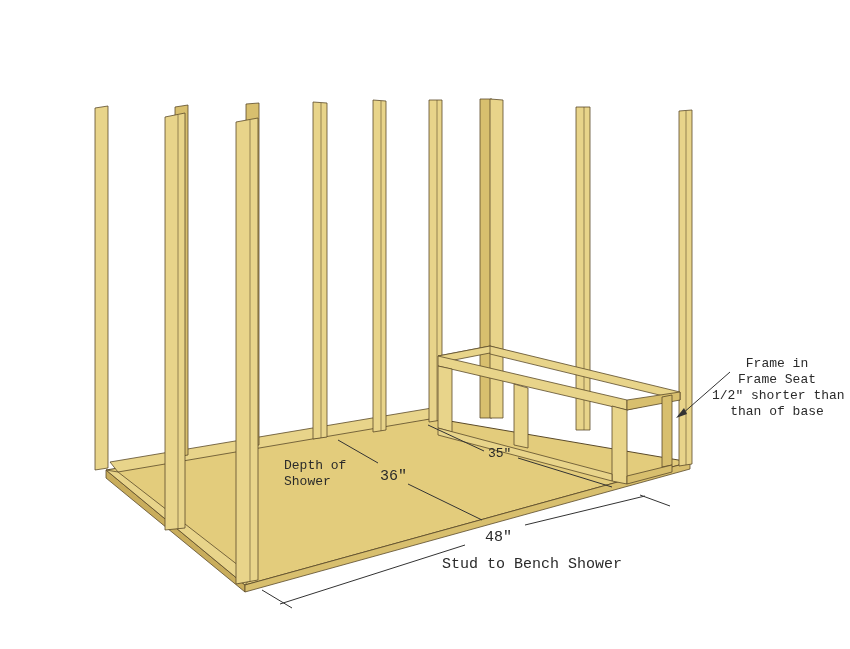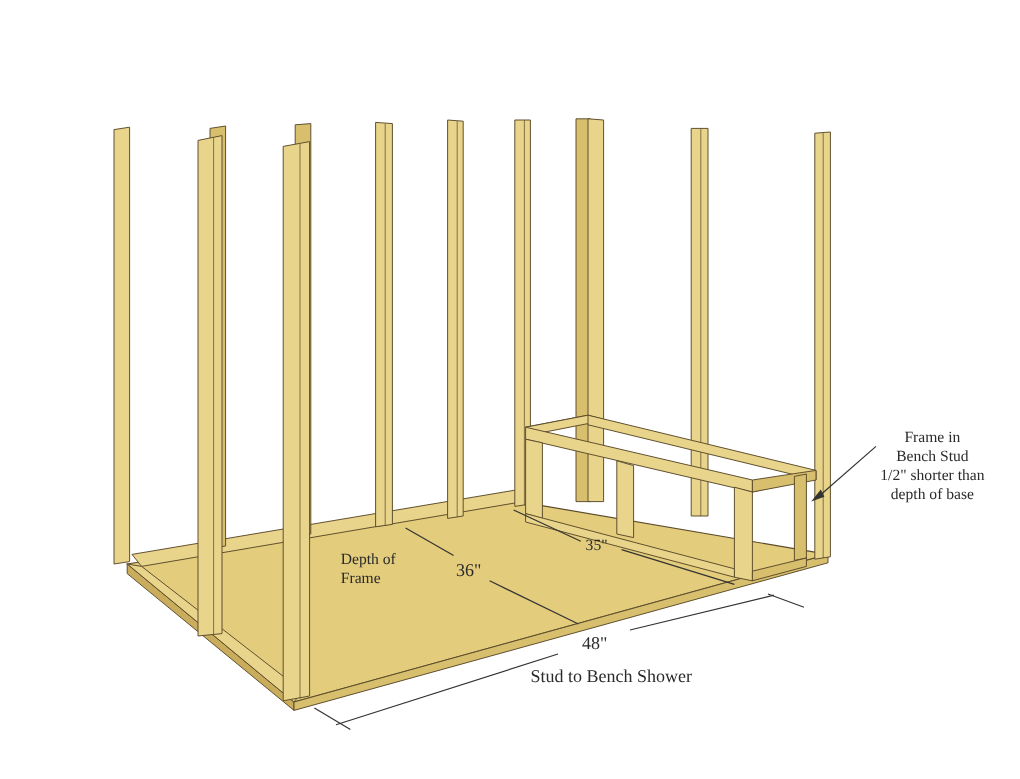--- a/index.html
+++ b/index.html
@@ -1,18 +1,18 @@
 <!DOCTYPE html>
 <html><head>
 <meta charset="utf-8">
 <style>
   html, body { margin:0; padding:0; background:#ffffff; }
   body { width:850px; height:649px; position:relative; overflow:hidden; font-family:"DejaVu Sans", sans-serif; }
   #scene { position:absolute; left:0; top:0; }
-  .lbl { position:absolute; color:#2a2a2a; font-family:Liberation Serif, serif; white-space:nowrap; }
+  .lbl { position:absolute; color:#2a2a2a; font-family:Liberation Mono, monospace; white-space:nowrap; }
   .lbl-depth { left:284px; top:458px; font-size:13px; line-height:16px; text-align:left; width:78px; }
   .lbl-36 { left:380px; top:468px; font-size:15px; }
   .lbl-35 { left:488px; top:446px; font-size:13px; }
   .lbl-48 { left:485px; top:529px; font-size:15px; }
   .lbl-stud { left:442px; top:556px; font-size:15px; }
   .lbl-frame { left:712px; top:356px; font-size:13px; line-height:16px; text-align:center; width:130px; }
 </style>
 </head>
 <body>
 
@@ -82,24 +82,24 @@
     <line x1="525" y1="525" x2="645" y2="496"></line>
     <line x1="640" y1="495" x2="670" y2="506"></line>
 
     <line x1="730" y1="372" x2="682" y2="414"></line>
     <polygon points="676,418 684,408 687,414" fill="#333333" stroke="none"></polygon>
   </g>
 </svg>
 
 <div class="lbl lbl-depth">
   <div>Depth of</div>
-  <div>Frame</div>
+  <div>Shower</div>
 </div>
 <div class="lbl lbl-36">36"</div>
 <div class="lbl lbl-35">35"</div>
 <div class="lbl lbl-48">48"</div>
 <div class="lbl lbl-stud">Stud to Bench Shower</div>
 <div class="lbl lbl-frame">
   <div>Frame in</div>
-  <div>Bench Stud</div>
+  <div>Frame Seat</div>
   <div>1/2" shorter than</div>
-  <div>depth of base</div>
+  <div>than of base</div>
 </div>
 
 </body></html>

